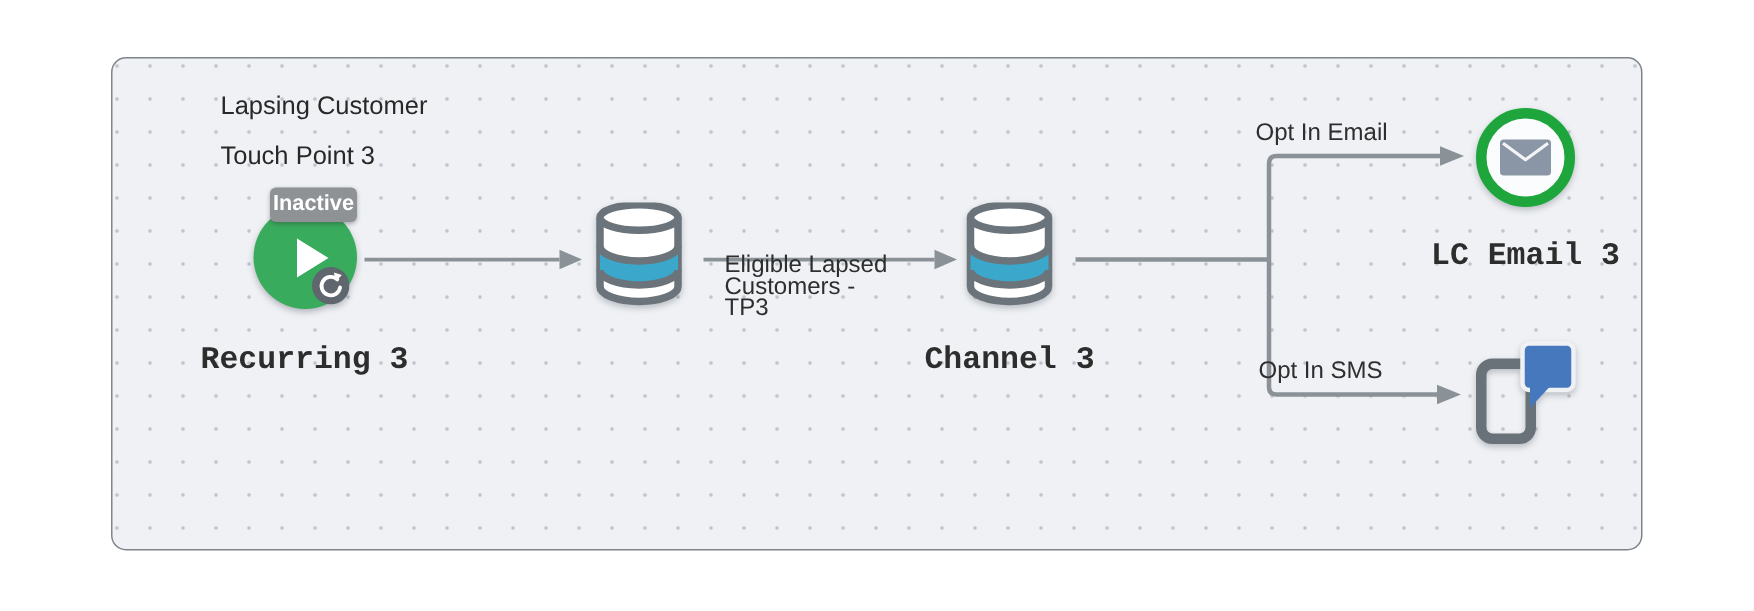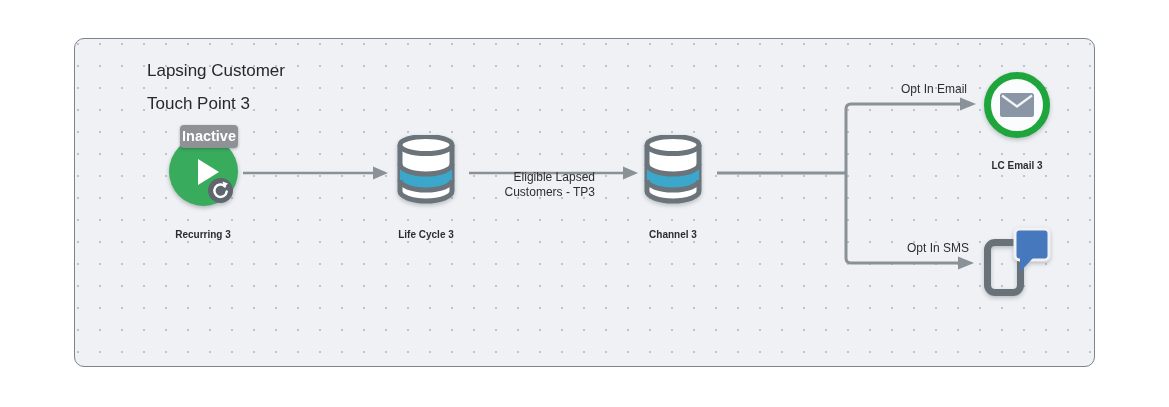--- a/index.html
+++ b/index.html
@@ -18,27 +18,27 @@
   .wf-title {
     position:absolute; left:72px; top:15px; width:180px;
     font-size:17px; line-height:33px; color:#282828;
   }
 
   .edges-svg { position:absolute; left:0; top:0; width:1021px; height:329px; }
   .edge-line { stroke:#8a9197; fill:none; }
   .edge-arrow { fill:#8a9197; }
 
   .edge-label {
-    position:absolute; font-size:12px; line-height:14.5px; color:#2e2e2e;
-    text-align:right;
+    position:absolute; font-size:16px; line-height:14.5px; color:#2e2e2e;
+    text-align:left;
   }
 
   .node-label {
     position:absolute; width:140px; text-align:center;
-    font-weight:bold; font-size:10px; color:#2d2d2d;
+    font-weight:bold; font-size:21px; color:#2d2d2d;font-family:Liberation Mono, monospace;
   }
 
   .badge {
     position:absolute; left:105px; top:86px;
     background:#8f9295; color:#ffffff; font-weight:bold; font-size:14.5px;
     padding:3px 2px 4px; border-radius:4px;
     box-shadow:0 1px 3px rgba(40,45,50,.35); z-index:3;
   }
 
   .recurring-circle {
@@ -106,21 +106,20 @@
     </div>
     <div class="node-label" style="left:58px; top:190px;">Recurring 3</div>
 
     <svg class="db-icon db-lifecycle" viewBox="0 0 60 70">
       <path d="M4 10 V56 C4 61.5 15.6 66 30 66 C44.4 66 56 61.5 56 56 V10" fill="#ffffff" stroke="#6b747b" stroke-width="5"></path>
       <path d="M4 29 L4 45 C4 50.5 15.6 55 30 55 C44.4 55 56 50.5 56 45 L56 29 C56 34.5 44.4 39 30 39 C15.6 39 4 34.5 4 29 Z" fill="#3ba7cb"></path>
       <path d="M4 29 C4 34.5 15.6 39 30 39 C44.4 39 56 34.5 56 29" fill="none" stroke="#6b747b" stroke-width="5"></path>
       <path d="M4 45 C4 50.5 15.6 55 30 55 C44.4 55 56 50.5 56 45" fill="none" stroke="#6b747b" stroke-width="5"></path>
       <ellipse cx="30" cy="10" rx="26" ry="8.5" fill="#ffffff" stroke="#6b747b" stroke-width="5"></ellipse>
     </svg>
-    <div class="node-label" style="left:281px; top:190px;">Life Cycle 3</div>
 
     <svg class="db-icon db-channel" viewBox="0 0 60 70">
       <path d="M4 10 V56 C4 61.5 15.6 66 30 66 C44.4 66 56 61.5 56 56 V10" fill="#ffffff" stroke="#6b747b" stroke-width="5"></path>
       <path d="M4 29 L4 45 C4 50.5 15.6 55 30 55 C44.4 55 56 50.5 56 45 L56 29 C56 34.5 44.4 39 30 39 C15.6 39 4 34.5 4 29 Z" fill="#3ba7cb"></path>
       <path d="M4 29 C4 34.5 15.6 39 30 39 C44.4 39 56 34.5 56 29" fill="none" stroke="#6b747b" stroke-width="5"></path>
       <path d="M4 45 C4 50.5 15.6 55 30 55 C44.4 55 56 50.5 56 45" fill="none" stroke="#6b747b" stroke-width="5"></path>
       <ellipse cx="30" cy="10" rx="26" ry="8.5" fill="#ffffff" stroke="#6b747b" stroke-width="5"></ellipse>
     </svg>
     <div class="node-label" style="left:528px; top:190px;">Channel 3</div>
 

